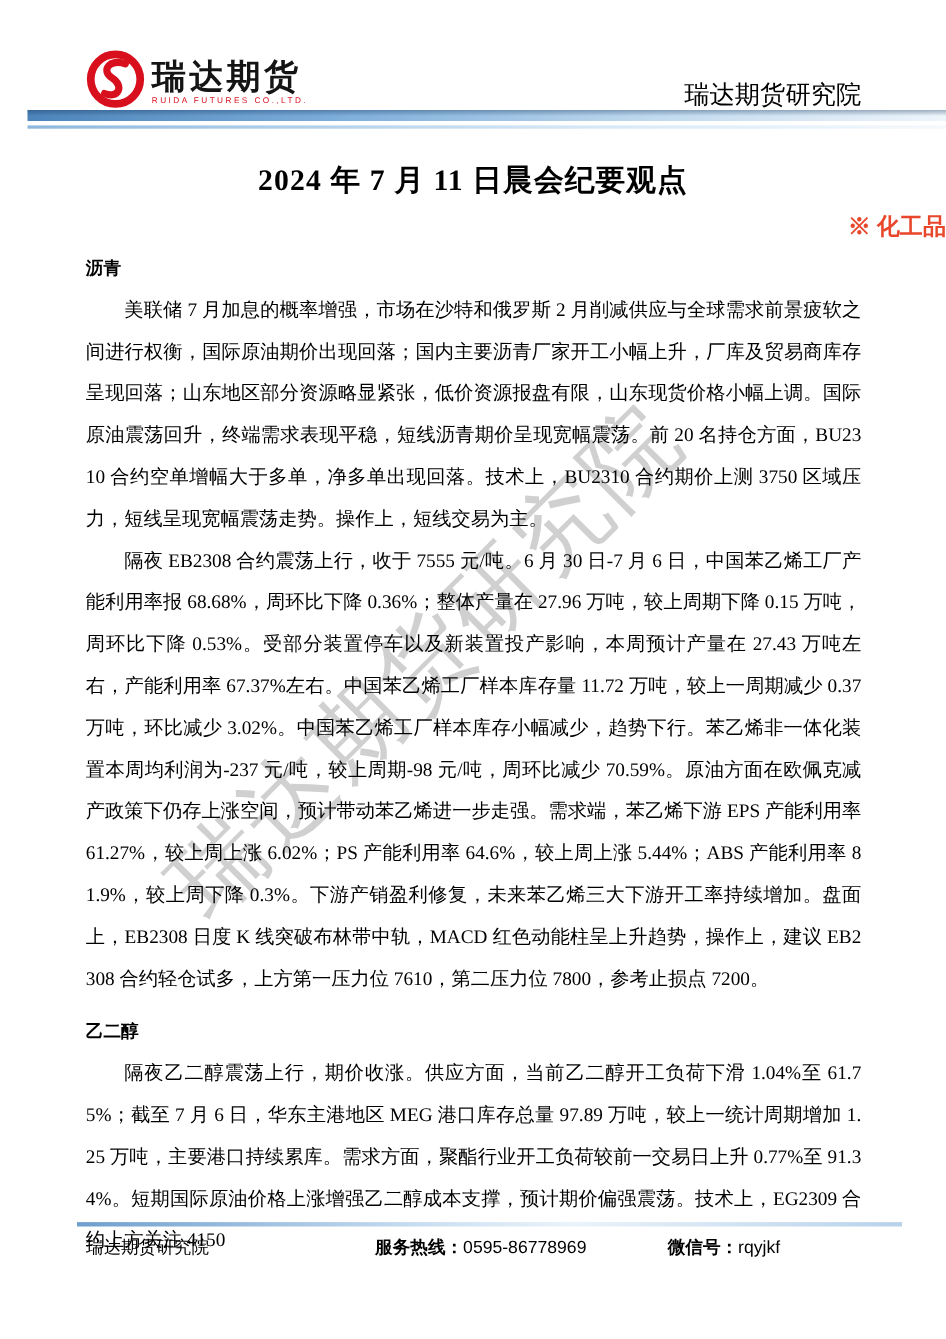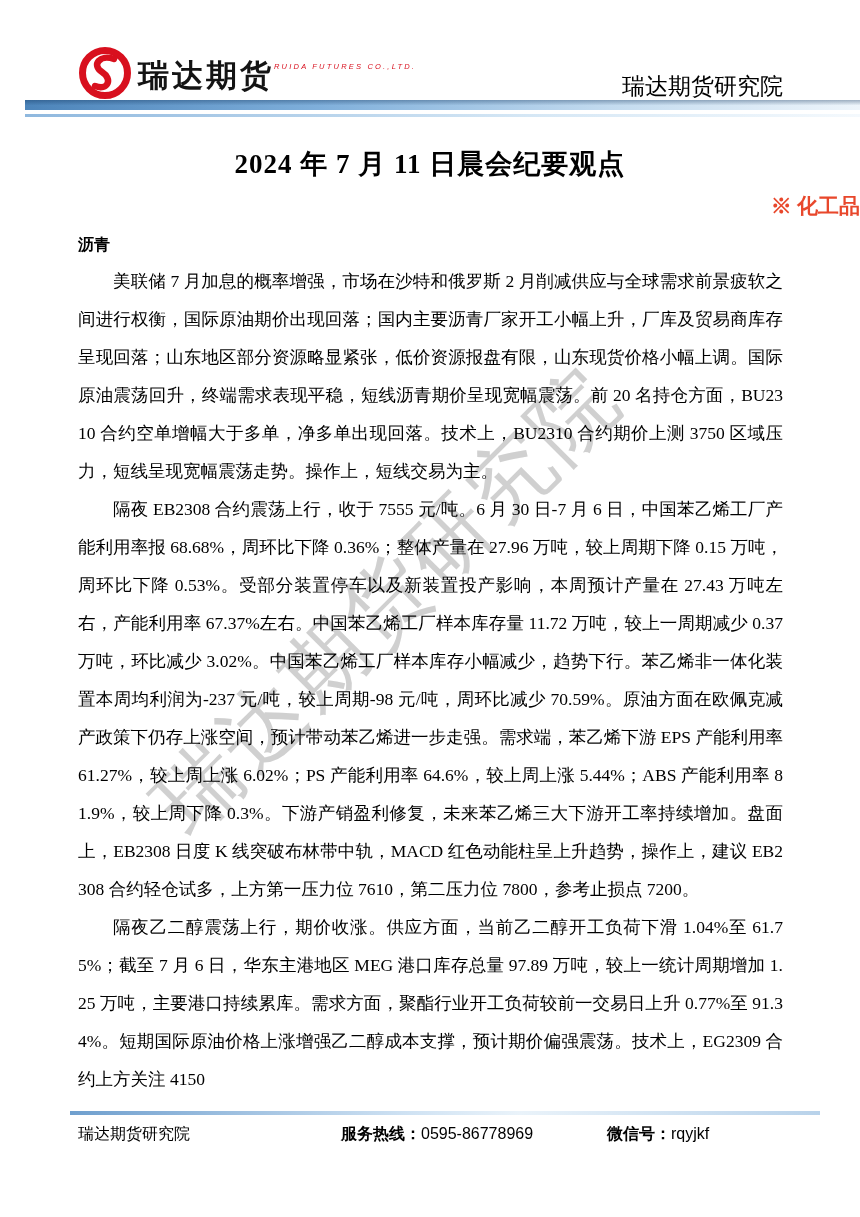--- a/index.html
+++ b/index.html
@@ -6,25 +6,25 @@
   .page {
     position:relative; width:860px; height:1217px; margin:0 auto;
     background:#fff; overflow:hidden;
     font-family:"Liberation Serif", serif; color:#000;
   }
 
   
   .header { position:absolute; left:78px; right:77px; top:44px; height:60px;
             display:flex; justify-content:space-between; align-items:flex-end; }
   .logo { display:flex; align-items:center; gap:6px; }
-  .logo-text { display:flex; flex-direction:row; line-height:1; }
+  .logo-text { display:flex; flex-direction:column; line-height:1; }
   .logo-cn { font-family:"Liberation Sans", sans-serif; font-weight:700;
              font-size:31px; letter-spacing:3px; color:#141414; }
   .logo-en { font-family:"Liberation Sans", sans-serif; font-size:7.5px;
-             letter-spacing:2.2px; color:var(--logo-red,#d8101e); margin-top:3px;font-style:italic; }
+             letter-spacing:2.2px; color:var(--logo-red,#d8101e); margin-top:3px; }
   .header-right { font-family:"Liberation Sans", sans-serif; font-size:23px;
                   color:#000; padding-bottom:2px; }
 
   
   .bar-main { position:absolute; left:25px; right:0; top:100px; height:10px;
     background:
       linear-gradient(180deg, rgba(10,45,85,0.35) 0%, rgba(255,255,255,0.0) 55%),
       linear-gradient(90deg, #4c84ba 0%, #7fafdb 35%, #c3dbef 70%, #eef5fb 100%); }
   .bar-sub { position:absolute; left:25px; right:0; top:114px; height:3px;
     background:linear-gradient(90deg, #8fb8de 0%, #d5e7f5 60%, #f4f9fd 100%); }
@@ -89,20 +89,21 @@
 
   <div class="content">
     <div class="section">
       <h2 class="section-heading">沥青</h2>
       <p class="section-body">美联储 7 月加息的概率增强，市场在沙特和俄罗斯 2 月削减供应与全球需求前景疲软之间进行权衡，国际原油期价出现回落；国内主要沥青厂家开工小幅上升，厂库及贸易商库存呈现回落；山东地区部分资源略显紧张，低价资源报盘有限，山东现货价格小幅上调。国际原油震荡回升，终端需求表现平稳，短线沥青期价呈现宽幅震荡。前 20 名持仓方面，BU2310 合约空单增幅大于多单，净多单出现回落。技术上，BU2310 合约期价上测 3750 区域压力，短线呈现宽幅震荡走势。操作上，短线交易为主。</p>
     </div>
     <div class="section">
       <p class="section-body">隔夜 EB2308 合约震荡上行，收于 7555 元/吨。6 月 30 日-7 月 6 日，中国苯乙烯工厂产能利用率报 68.68%，周环比下降 0.36%；整体产量在 27.96 万吨，较上周期下降 0.15 万吨，周环比下降 0.53%。受部分装置停车以及新装置投产影响，本周预计产量在 27.43 万吨左右，产能利用率 67.37%左右。中国苯乙烯工厂样本库存量 11.72 万吨，较上一周期减少 0.37 万吨，环比减少 3.02%。中国苯乙烯工厂样本库存小幅减少，趋势下行。苯乙烯非一体化装置本周均利润为-237 元/吨，较上周期-98 元/吨，周环比减少 70.59%。原油方面在欧佩克减产政策下仍存上涨空间，预计带动苯乙烯进一步走强。需求端，苯乙烯下游 EPS 产能利用率 61.27%，较上周上涨 6.02%；PS 产能利用率 64.6%，较上周上涨 5.44%；ABS 产能利用率 81.9%，较上周下降 0.3%。下游产销盈利修复，未来苯乙烯三大下游开工率持续增加。盘面上，EB2308 日度 K 线突破布林带中轨，MACD 红色动能柱呈上升趋势，操作上，建议 EB2308 合约轻仓试多，上方第一压力位 7610，第二压力位 7800，参考止损点 7200。</p>
     </div>
     <div class="section">
+      <h2 class="section-heading">乙二醇</h2>
       <p class="section-body">隔夜乙二醇震荡上行，期价收涨。供应方面，当前乙二醇开工负荷下滑 1.04%至 61.75%；截至 7 月 6 日，华东主港地区 MEG 港口库存总量 97.89 万吨，较上一统计周期增加 1.25 万吨，主要港口持续累库。需求方面，聚酯行业开工负荷较前一交易日上升 0.77%至 91.34%。短期国际原油价格上涨增强乙二醇成本支撑，预计期价偏强震荡。技术上，EG2309 合约上方关注 4150</p>
     </div>
   </div>
 
   <div class="footer-rule"></div>
   <div class="footer">
     <span class="footer-org">瑞达期货研究院</span>
     <span class="footer-hotline"><span class="label">服务热线：</span><span>0595-86778969</span></span>
     <span class="footer-wechat"><span class="label">微信号：</span><span>rqyjkf</span></span>
   </div>

